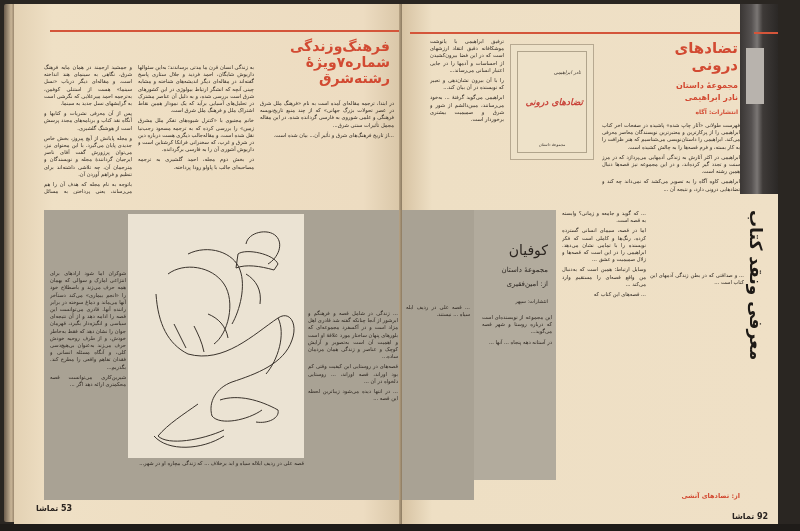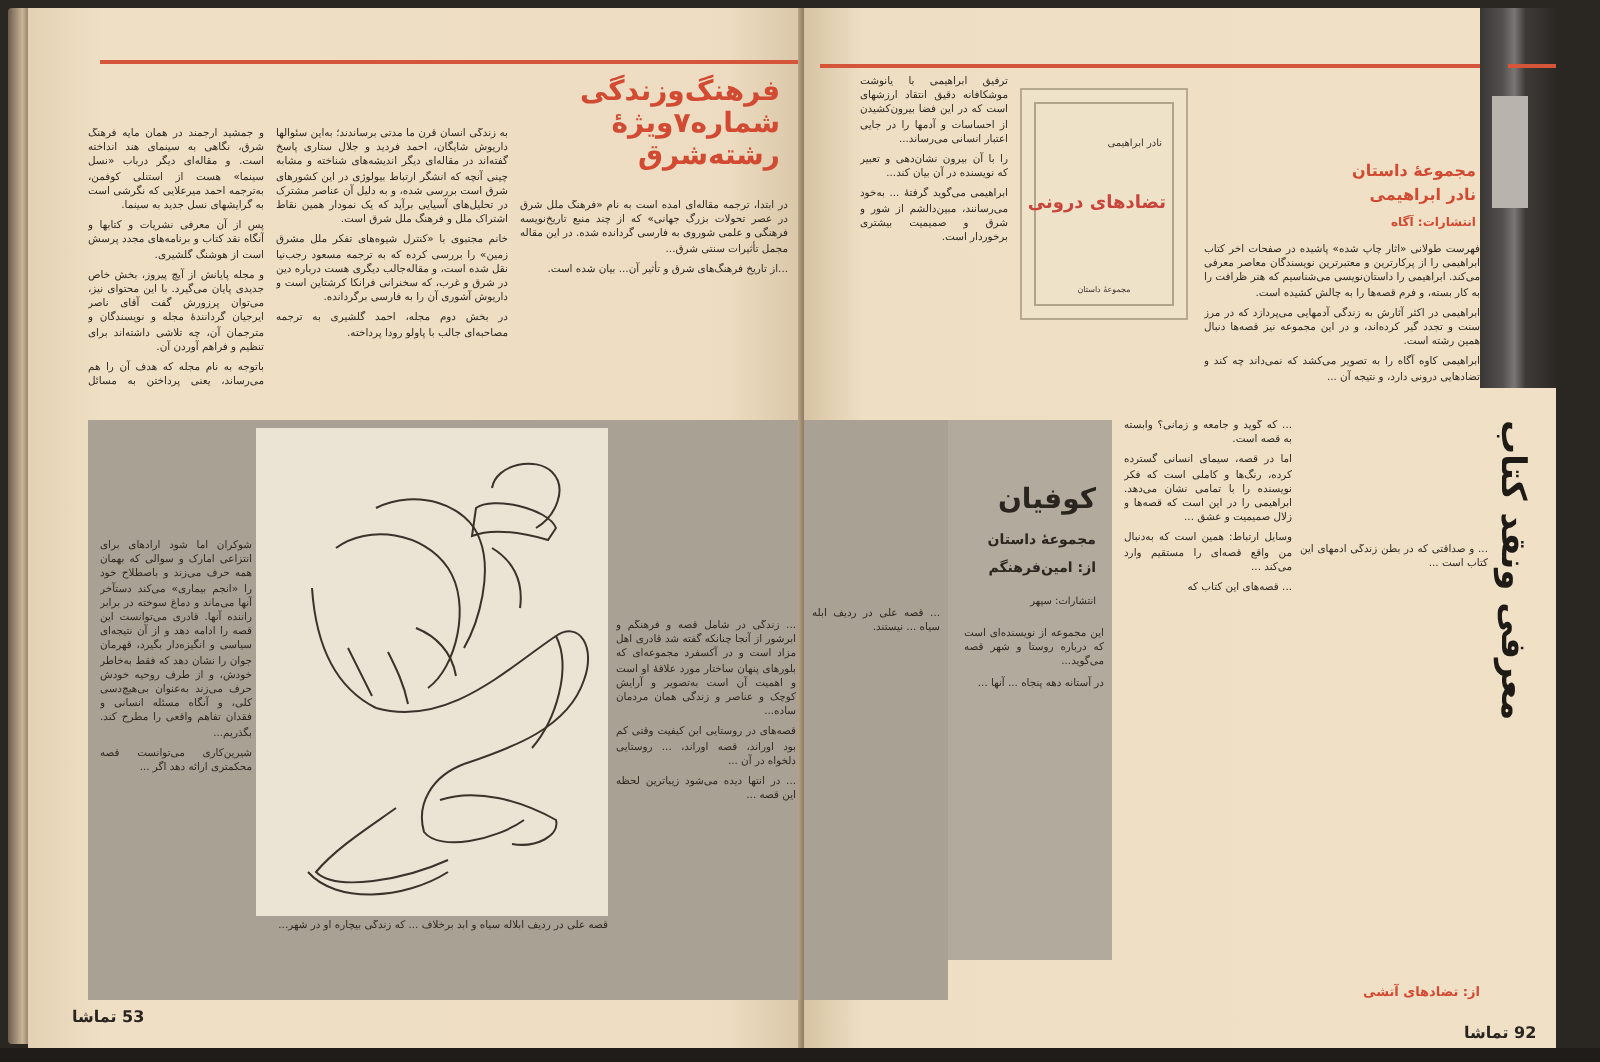--- a/index.html
+++ b/index.html
@@ -9,21 +9,21 @@
   .edge-stack { position: absolute; left: 4px; top: 4px; width: 18px; height: 518px; background: linear-gradient(90deg,#6b5c4c,#c9b597 40%,#8d7a62 60%,#d7c4a6); border-radius: 2px; }
   .page { position: absolute; top: 4px; height: 520px; background: #ecdcc0; overflow: hidden; }
   .page.left { left: 14px; width: 388px; background: linear-gradient(90deg,#e3d1b3,#efe0c5 10%,#eddcc1 90%,#d9c6a7); }
   .page.right { left: 402px; width: 376px; background: linear-gradient(90deg,#d7c3a3,#eedfc4 8%,#efe0c6); }
   .spine { position: absolute; left: 399px; top: 4px; width: 6px; height: 520px; background: linear-gradient(90deg,#b9a587,#8c7a60,#c8b494); }
   .rule { position: absolute; height: 2px; background: #d4553a; }
   .col { position: absolute; direction: rtl; text-align: justify; font-size: 5.2px; line-height: 7.2px; color: #2e2720; overflow: hidden; }
   .col p { margin-bottom: 3px; }
   .gray { position: absolute; background: #a9a294; }
   .headline { position: absolute; direction: rtl; text-align: right; color: #d24a32; font-weight: bold; }
-  .dark-title { position: absolute; direction: rtl; text-align: right; color: #2b2520; font-weight: bold; }
+  .dark-title { position: absolute; direction: rtl; text-align: right; color: #2b2520; font-weight: normal; }
   .book-cover { position: absolute; background: #eee2c9; border: 1px solid #b7a991; }
   .book-cover .inner { position: absolute; left: 6px; top: 6px; right: 6px; bottom: 6px; border: 1px solid #b0a48c; }
   .photo-strip { position: absolute; background: linear-gradient(90deg,#3a3634,#555150 30%,#7a7674 45%,#3e3a38 60%,#2b2826); }
   .photo-strip .bright { position: absolute; background: #b8b3ad; }
   .vertical-title { position: absolute; writing-mode: vertical-rl; font-weight: bold; color: #1e1a16; font-size: 17px; letter-spacing: 1px; }
   .footer { position: absolute; font-size: 8px; font-weight: bold; color: #2a2420; direction: rtl; }
   .illus { position: absolute; background: #ebe3d3; }
   .bottom-bar { position: absolute; left: 0; bottom: 0; width: 800px; height: 7px; background: #1f1c19; }
 </style>
 </head>
@@ -101,27 +101,31 @@
       <span>53</span>
       <span>تماشا</span>
     </div>
   </div>
 
   <div class="spine"></div>
 
   <div class="page right">
     <div class="rule" style="left:8px; top:28px; width:344px;"></div>
 
-    <div class="book-cover" style="left:108px; top:40px; width:84px; height:116px;">
+    <div class="book-cover" style="left:108px; top:40px; width:84px; height:116px;font-style:italic;">
       <div class="inner"></div>
       <div style="position:absolute; right:12px; top:24px; font-size:5px; direction:rtl; color:#3a332c;">نادر ابراهیمی</div>
       <div style="position:absolute; right:10px; top:52px; font-size:9px; font-weight:bold; direction:rtl; color:#c9443a;">تضادهای درونی</div>
       <div style="position:absolute; left:0; right:0; bottom:12px; font-size:4px; text-align:center; direction:rtl; color:#3a332c;">مجموعهٔ داستان</div>
     </div>
 
+    <div class="headline" style="left:206px; top:36px; width:130px; font-size:15px; line-height:17px;">
+      <div>تضادهای</div>
+      <div>درونی</div>
+    </div>
     <div class="headline" style="left:206px; top:76px; width:130px; font-size:8px; line-height:12px;">
       <div>مجموعهٔ داستان</div>
       <div>نادر ابراهیمی</div>
     </div>
     <div class="headline" style="left:206px; top:104px; width:130px; font-size:6px;">انتشارات: آگاه</div>
 
     <div class="col" style="left:200px; top:118px; width:138px; height:150px;">
       <p>فهرست طولانی «آثار چاپ شده» پاشیده در صفحات اخر کتاب ابراهیمی را از پرکارترین و معتبرترین نویسندگان معاصر معرفی می‌کند. ابراهیمی را داستان‌نویسی می‌شناسیم که هنر ظرافت را به کار بسته، و فرم قصه‌ها را به چالش کشیده است.</p>
       <p>ابراهیمی در اکثر آثارش به زندگی آدمهایی می‌پردازد که در مرز سنت و تجدد گیر کرده‌اند، و در این مجموعه نیز قصه‌ها دنبال همین رشته است.</p>
       <p>ابراهیمی کاوه آگاه را به تصویر می‌کشد که نمی‌داند چه کند و تضادهایی درونی دارد، و نتیجه آن ...</p>
@@ -130,21 +134,21 @@
     <div class="col" style="left:28px; top:34px; width:74px; height:172px;">
       <p>ترفیق ابراهیمی با یانوشت موشکافانه دقیق انتقاد ارزشهای است که در این فضا بیرون‌کشیدن از احساسات و آدمها را در جایی اعتبار انسانی می‌رساند...</p>
       <p>را با آن بیرون نشان‌دهی و تعبیر که نویسنده در آن بیان کند...</p>
       <p>ابراهیمی می‌گوید گرفتهٔ ...  به‌خود می‌رسانند، مبین‌دالشم از شور و شرق و صمیمیت بیشتری برخوردار است.</p>
     </div>
 
     <div class="gray" style="left:0px; top:206px; width:72px; height:290px;"></div>
     <div class="gray" style="left:72px; top:206px; width:82px; height:270px; background:#b2ab9d;"></div>
     <div class="dark-title" style="left:80px; top:238px; width:66px; font-size:14px;">کوفیان</div>
     <div class="dark-title" style="left:80px; top:262px; width:66px; font-size:7px;">مجموعهٔ داستان</div>
-    <div class="dark-title" style="left:80px; top:276px; width:66px; font-size:7px;">از: امین‌فرهنگم</div>
+    <div class="dark-title" style="left:80px; top:276px; width:66px; font-size:7px;">از: امین‌فقیری</div>
     <div class="dark-title" style="left:80px; top:294px; width:66px; font-size:5px; font-weight:normal;">انتشارات: سپهر</div>
 
     <div class="col" style="left:80px; top:310px; width:70px; height:164px;">
       <p>این مجموعه از نویسنده‌ای است که درباره روستا و شهر قصه می‌گوید...</p>
       <p>در آستانه دهه پنجاه ... آنها ...</p>
     </div>
     <div class="col" style="left:4px; top:300px; width:64px; height:190px;">
       <p>... قصه علی در ردیف ابله سیاه ... نیستند.</p>
     </div>
 

